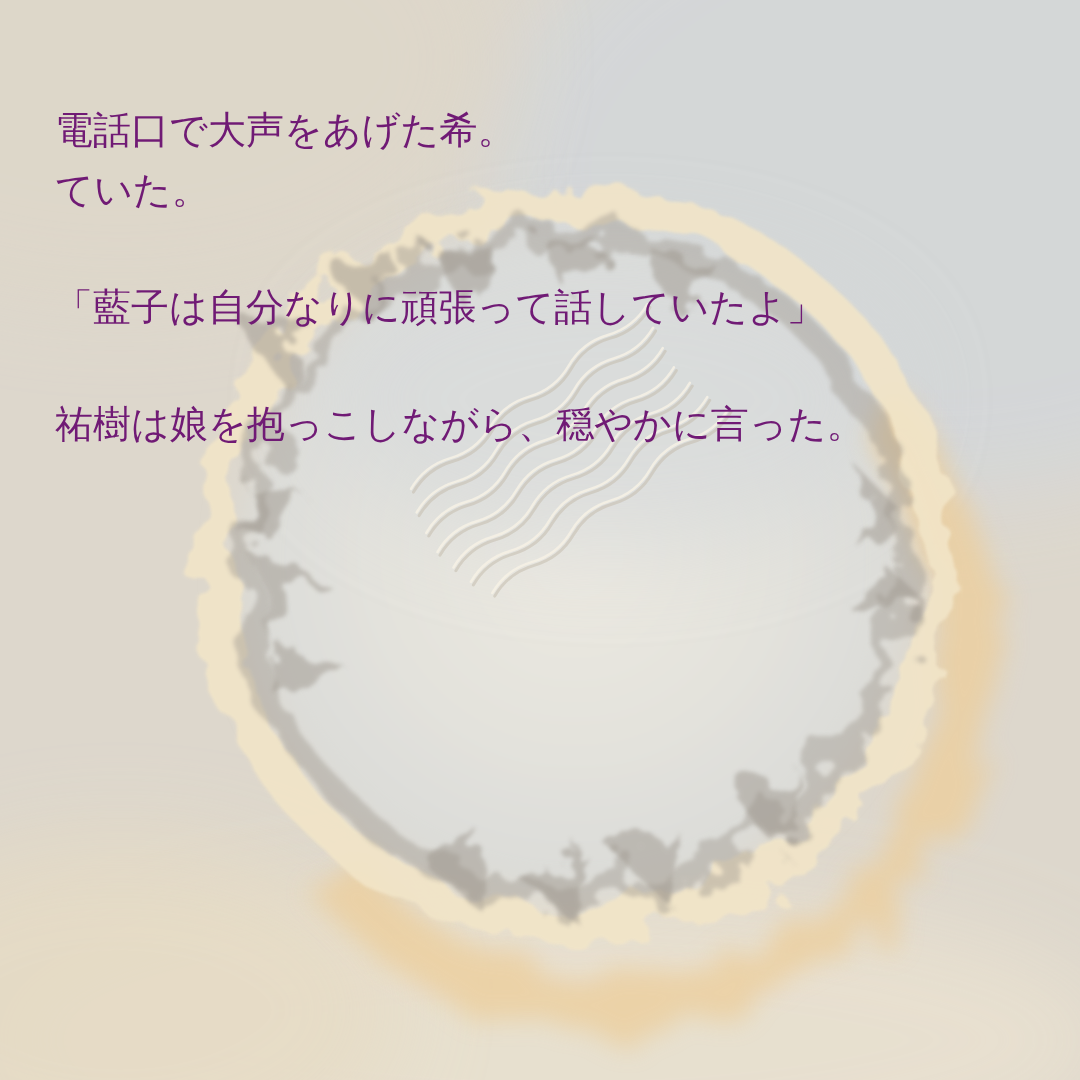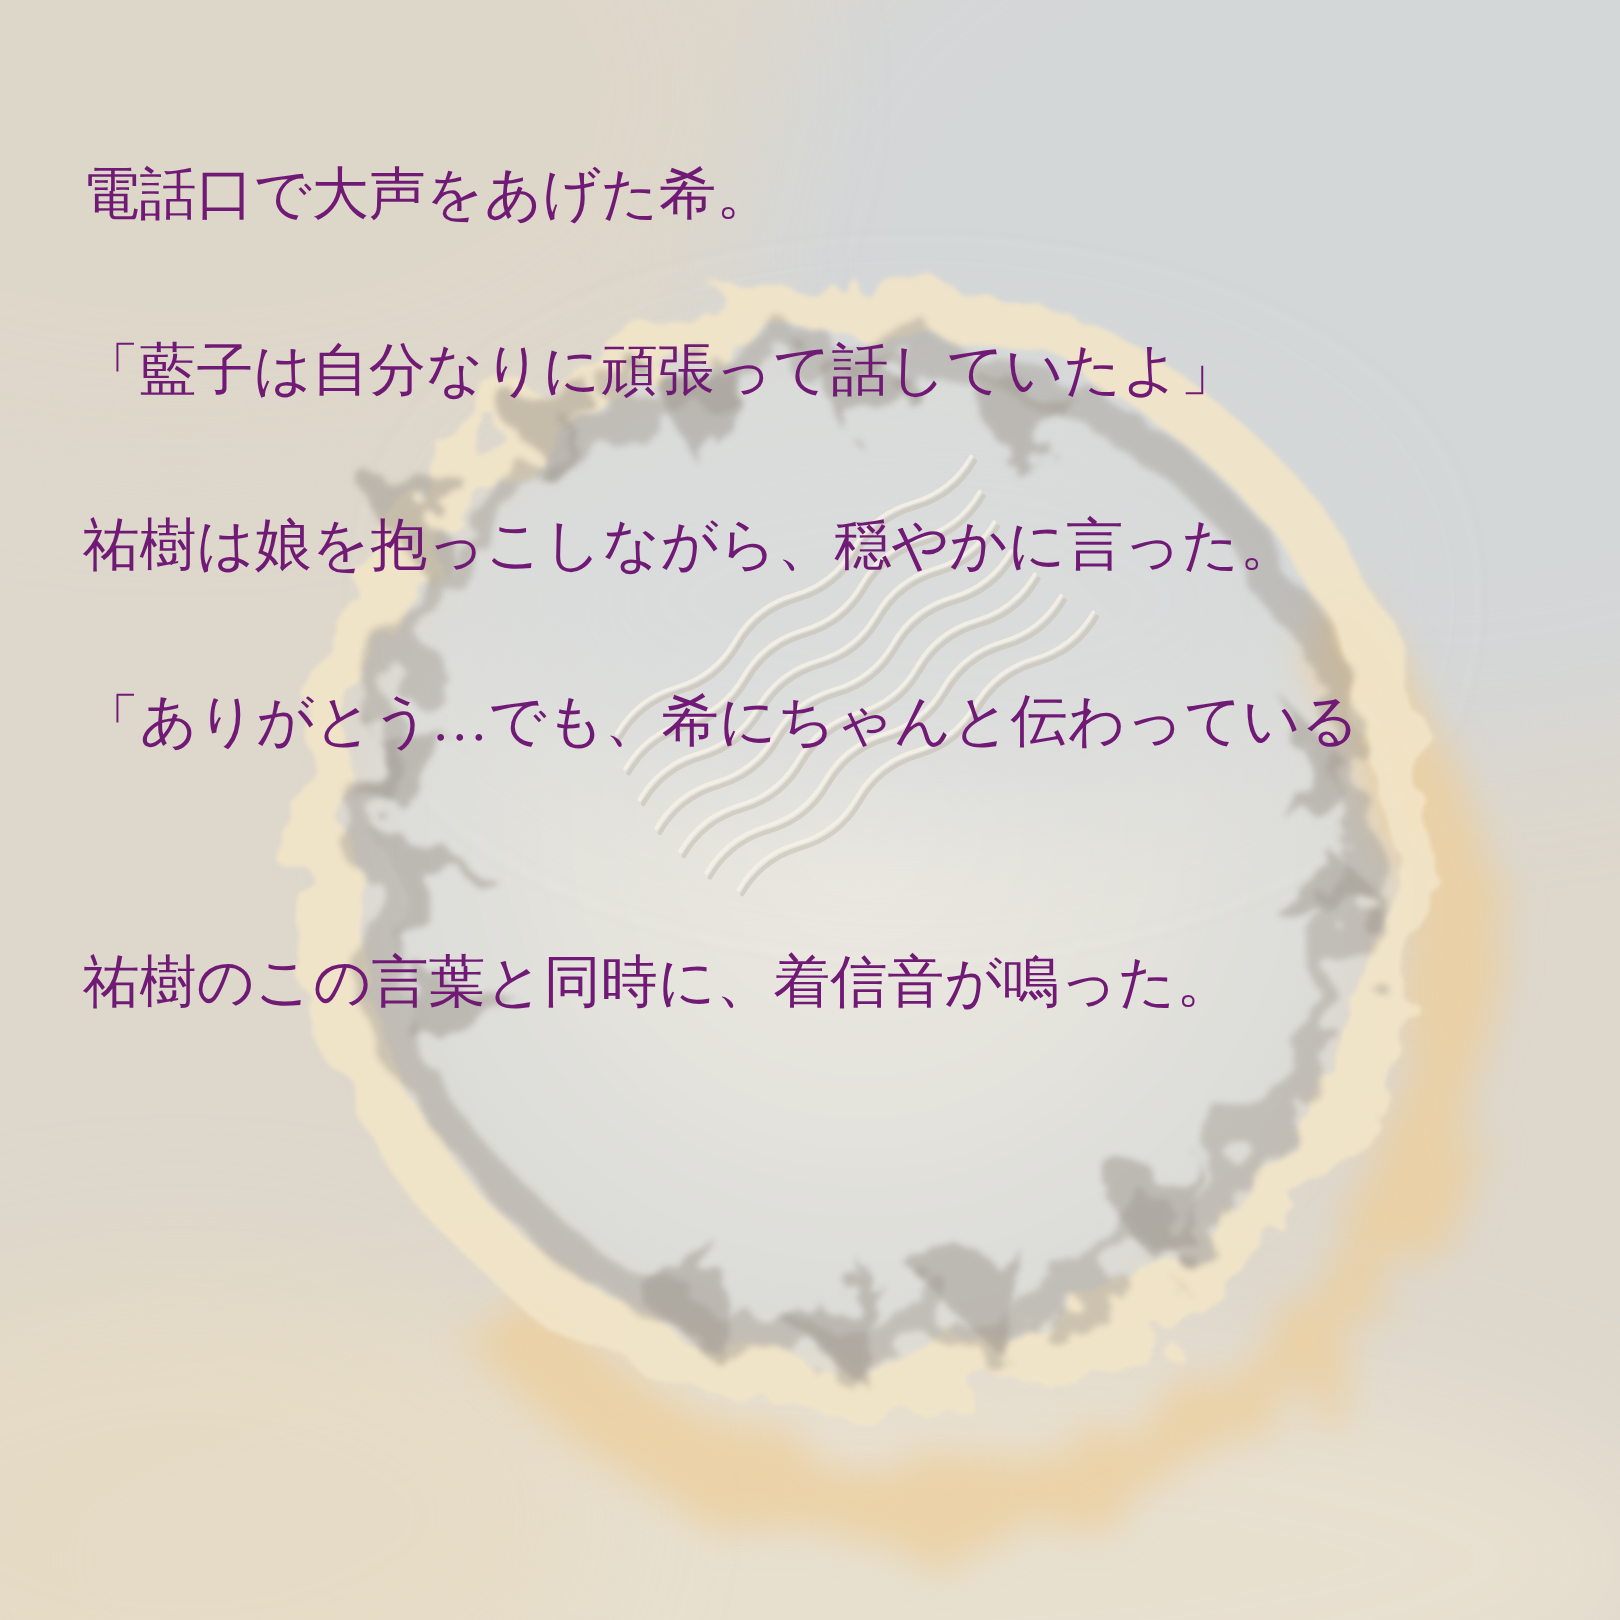--- a/index.html
+++ b/index.html
@@ -100,24 +100,23 @@
         <path d="M412 452 q25 -10 50 0 t50 0 t50 0 t50 0 t50 0 t50 0"></path>
         <path d="M415 474 q25 -10 50 0 t50 0 t50 0 t50 0 t50 0 t50 0"></path>
         <path d="M420 496 q25 -10 50 0 t50 0 t50 0 t50 0 t50 0 t50 0"></path>
         <path d="M430 518 q25 -10 50 0 t50 0 t50 0 t50 0 t50 0 t50 0"></path>
       </g>
     </g>
   </svg>
 
   <div class="story">
     <div class="line">電話口で大声をあげた希。</div>
+    <div class="line">ていた。</div>
     <div class="gap"></div>
     <div class="line">「藍子は自分なりに頑張って話していたよ」</div>
     <div class="gap"></div>
     <div class="line">祐樹は娘を抱っこしながら、穏やかに言った。</div>
     <div class="gap"></div>
-    <div class="line">「ありがとう…でも、希にちゃんと伝わっている</div>
     <div class="gap"></div>
     <div class="gap"></div>
-    <div class="line">祐樹のこの言葉と同時に、着信音が鳴った。</div>
   </div>
 
 </div>
 
 </body></html>

